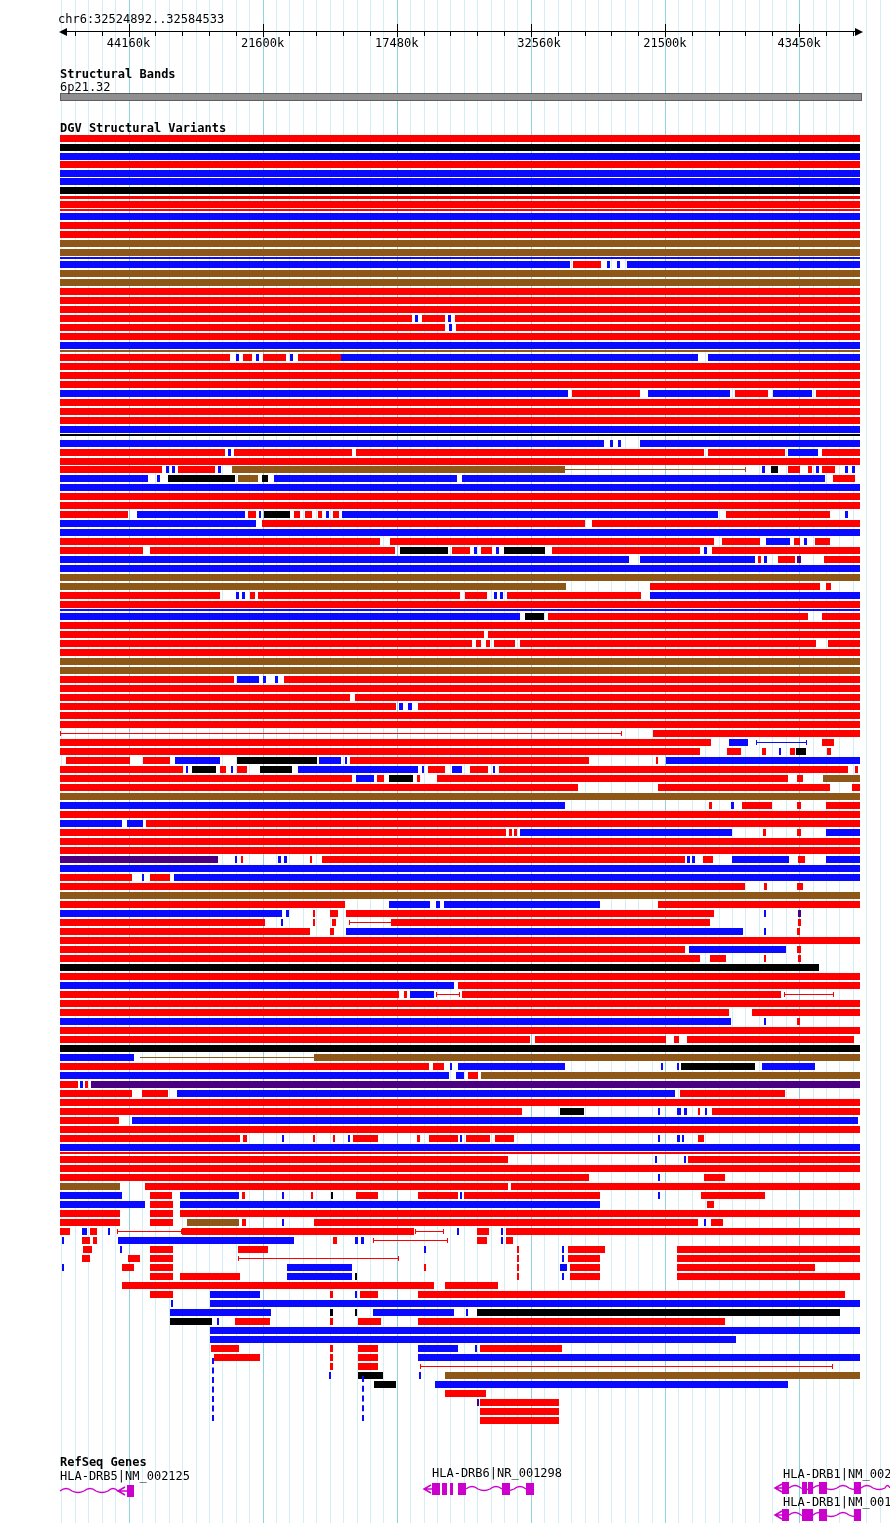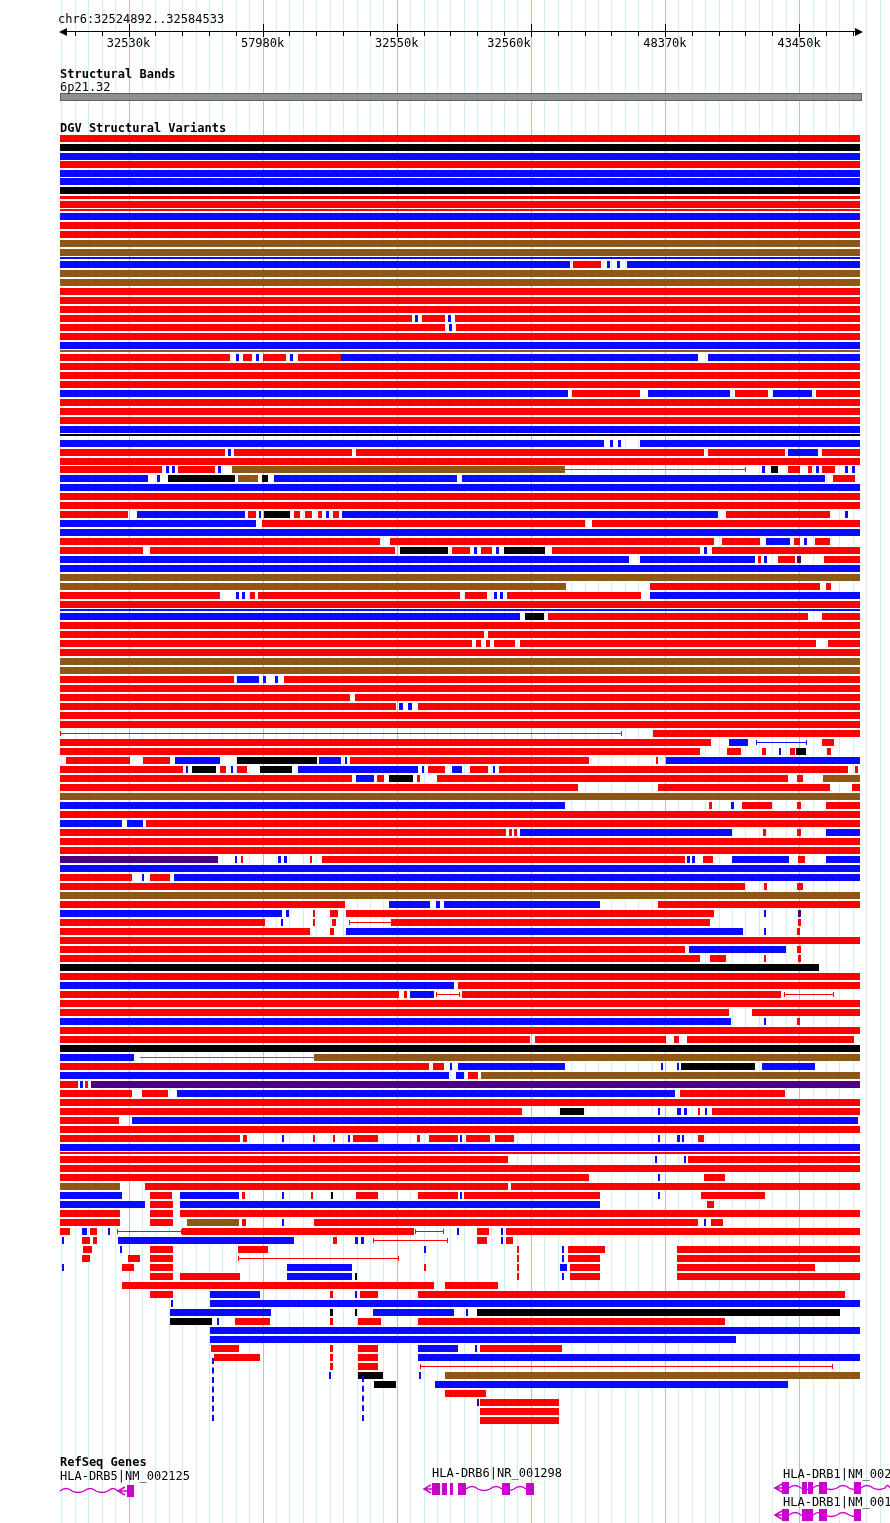--- a/index.html
+++ b/index.html
@@ -114,25 +114,25 @@
       <div class="tick" style="left: 611.3px; top: 31px; height: 5px;"></div>
       <div class="tick" style="left: 638.1px; top: 31px; height: 5px;"></div>
       <div class="tick" style="left: 664.9px; top: 24px; height: 13px;"></div>
       <div class="tick" style="left: 691.8px; top: 31px; height: 5px;"></div>
       <div class="tick" style="left: 718.6px; top: 31px; height: 5px;"></div>
       <div class="tick" style="left: 745.4px; top: 31px; height: 5px;"></div>
       <div class="tick" style="left: 772.2px; top: 31px; height: 5px;"></div>
       <div class="tick" style="left: 799.1px; top: 24px; height: 13px;"></div>
       <div class="tick" style="left: 825.9px; top: 31px; height: 5px;"></div>
       <div class="tick" style="left: 852.7px; top: 31px; height: 5px;"></div>
-      <div class="ruler-label" style="left: 128.5px; top: 36px;">32530k</div>
-      <div class="ruler-label" style="left: 262.6px; top: 36px;">57980k</div>
-      <div class="ruler-label" style="left: 396.7px; top: 36px;">32550k</div>
-      <div class="ruler-label" style="left: 509px; top: 36px;">32560k</div>
-      <div class="ruler-label" style="left: 664.9px; top: 36px;">48370k</div>
+      <div class="ruler-label" style="left: 128.5px; top: 36px;">44160k</div>
+      <div class="ruler-label" style="left: 262.6px; top: 36px;">21600k</div>
+      <div class="ruler-label" style="left: 396.7px; top: 36px;">17480k</div>
+      <div class="ruler-label" style="left: 539px; top: 36px;">32560k</div>
+      <div class="ruler-label" style="left: 664.9px; top: 36px;">21500k</div>
       <div class="ruler-label" style="left: 799.1px; top: 36px;">43450k</div>
     </div>
 
   <div class="title bold" style="left:60px;top:68px;">Structural Bands</div>
   <div class="title" style="left:60px;top:81px;">6p21.32</div>
   <div class="abs" id="cytoband-bar" style="left: 60px; top: 93px; width: 800px; height: 6px; z-index: 3; background: rgb(143, 143, 143); border: 1px solid rgb(94, 94, 94);"></div>
 
   <div class="title bold" style="left:60px;top:122px;">DGV Structural Variants</div>
 
   <div id="variants">

